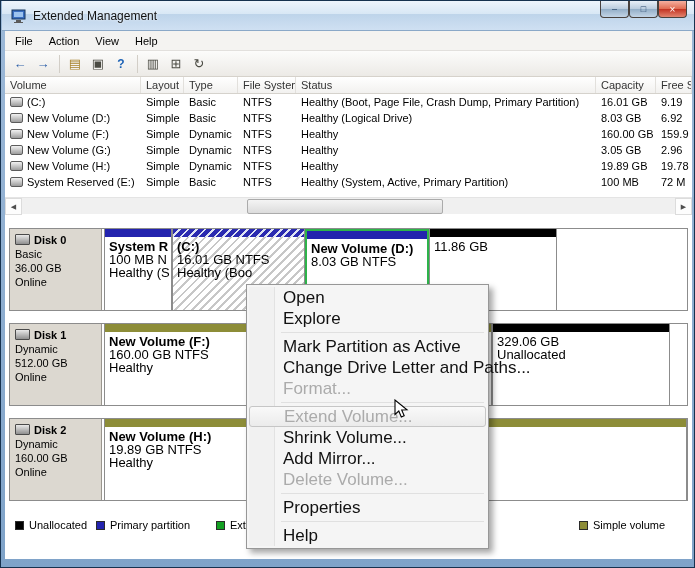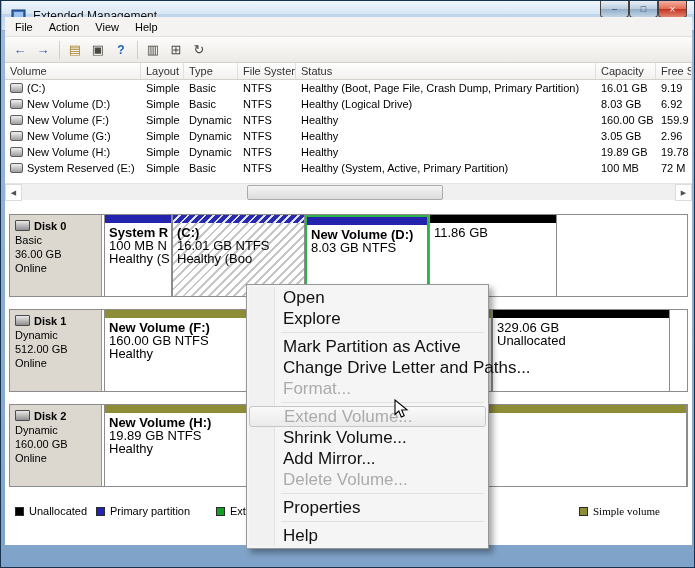--- a/index.html
+++ b/index.html
@@ -25,21 +25,21 @@
     border-radius:0 0 4px 4px; display:flex; align-items:center; justify-content:center;
     font-size:9px; color:#1d3a5f;
     background:linear-gradient(#e8eff7 0%,#b9cbdd 50%,#93aec7 51%,#c2d4e6 100%);
   }
   .winbtn.close{
     background:linear-gradient(#f5b0a0 0%,#e06a50 50%,#c23322 51%,#e2846f 100%);
     color:#fff; font-size:10px;
   }
   
   .body{
-    position:absolute; left:4px; top:16px; width:687px; height:528px;
+    position:absolute; left:4px; top:30px; width:687px; height:528px;
     background:#fff;
   }
   .menubar{
     position:absolute; left:0; top:0; width:687px; height:20px;
     background:#f4f3f1; border-bottom:1px solid #e2e0dd;
     display:flex; align-items:center; padding-left:2px;
   }
   .menuitem{ padding:2px 8px; font-size:11px; }
   .toolbar{
     position:absolute; left:0; top:20px; width:687px; height:26px;
@@ -315,21 +315,21 @@
           <span>Unallocated</span>
         </div>
       <div class="litem" style="left:91px;">
           <span class="lsq" style="background:#2323ae;"></span>
           <span>Primary partition</span>
         </div>
       <div class="litem" style="left:211px;">
           <span class="lsq" style="background:#13a022;"></span>
           <span>Extended partition</span>
         </div>
-      <div class="litem" style="left:574px;font-family:Liberation Serif, serif;">
+      <div class="litem" style="left:574px;">
           <span class="lsq" style="background:#8d8d38;"></span>
           <span>Simple volume</span>
         </div>
     </div>
 
   </div>
 
   <div class="ctxmenu">
     <div class="gutter"></div>
     <div class="mi">Open</div>

